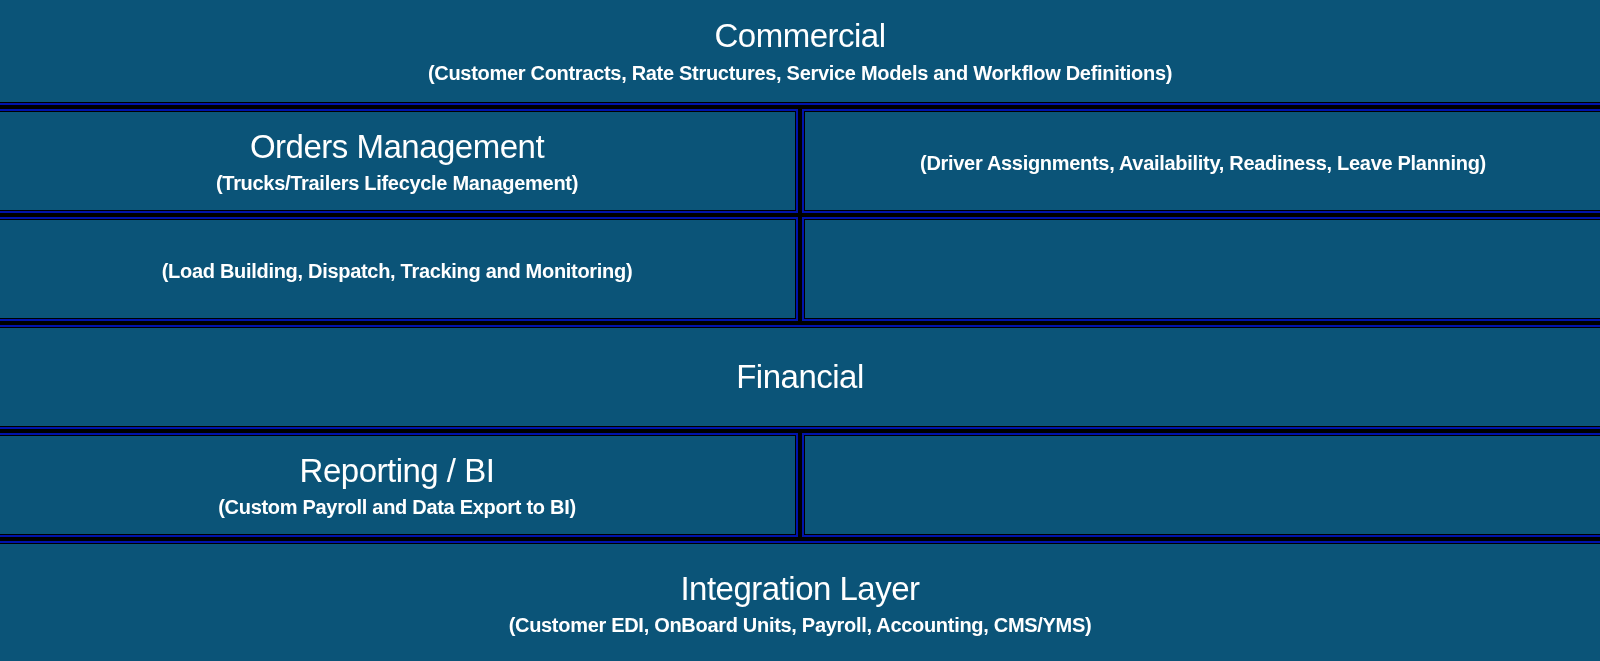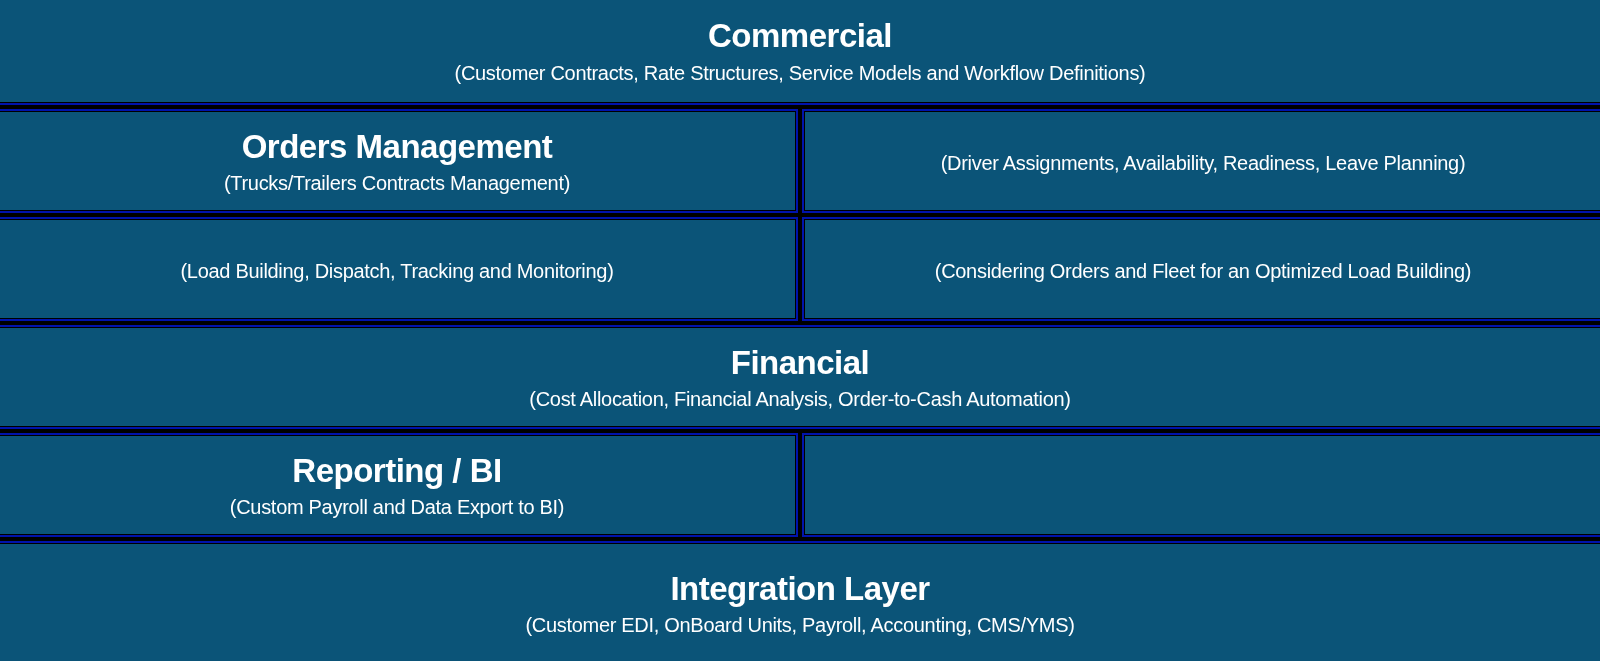--- a/index.html
+++ b/index.html
@@ -39,65 +39,63 @@
     align-items: center;
     justify-content: center;
     text-align: center;
     color: #FFFFFF;
     padding: 0 20px;
     box-sizing: border-box;
   }
   .block.full { grid-column: 1 / span 2; }
   .block-title {
     font-size: 33px;
-    font-weight: 700;
+    font-weight: 400;
     letter-spacing: -0.5px;
     line-height: 1.25;
     white-space: nowrap;
   }
   .block-subtitle {
     font-size: 20px;
-    font-weight: 400;
+    font-weight: 700;
     letter-spacing: -0.3px;
     line-height: 1.3;
     margin-top: 3px;
     white-space: nowrap;
   }
 </style>
 </head>
 <body>
 
 <div class="canvas">
   <div class="grid">
 
     <div class="block full">
       <div class="block-title">Commercial</div>
       <div class="block-subtitle">(Customer Contracts, Rate Structures, Service Models and Workflow Definitions)</div>
     </div>
 
     <div class="block">
       <div class="block-title">Orders Management</div>
-      <div class="block-subtitle">(Trucks/Trailers Contracts Management)</div>
+      <div class="block-subtitle">(Trucks/Trailers Lifecycle Management)</div>
     </div>
 
     <div class="block">
       <div class="block-subtitle">(Driver Assignments, Availability, Readiness, Leave Planning)</div>
     </div>
 
     <div class="block">
       <div class="block-subtitle">(Load Building, Dispatch, Tracking and Monitoring)</div>
     </div>
 
     <div class="block">
-      <div class="block-subtitle">(Considering Orders and Fleet for an Optimized Load Building)</div>
     </div>
 
     <div class="block full">
       <div class="block-title">Financial</div>
-      <div class="block-subtitle">(Cost Allocation, Financial Analysis, Order-to-Cash Automation)</div>
     </div>
 
     <div class="block">
       <div class="block-title">Reporting / BI</div>
       <div class="block-subtitle">(Custom Payroll and Data Export to BI)</div>
     </div>
 
     <div class="block">
     </div>
 

